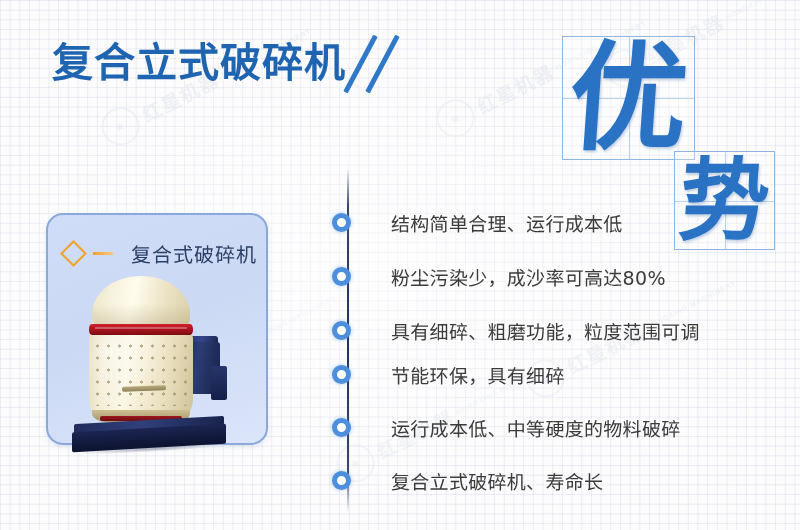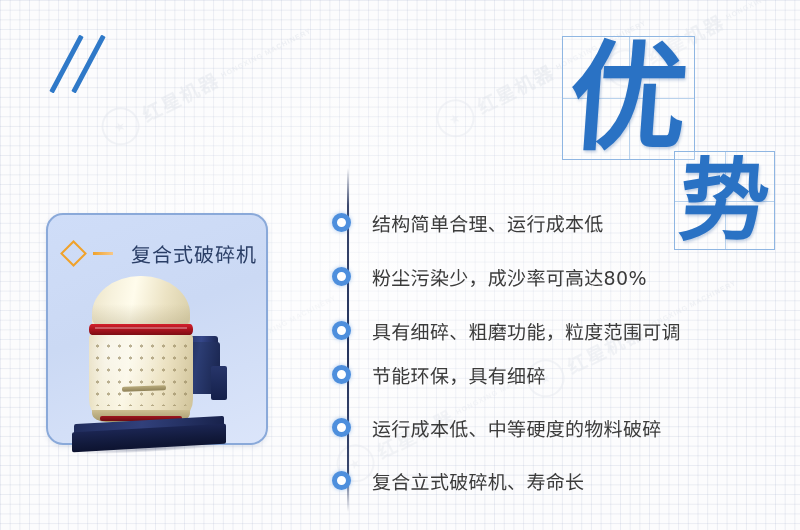--- a/index.html
+++ b/index.html
@@ -333,21 +333,21 @@
     width: 19px;
     height: 19px;
     box-sizing: border-box;
     border-radius: 50%;
     border: 5.5px solid #4e8fdd;
     background: #ffffff;
     flex: 0 0 auto;
     box-shadow: 0 0 4px rgba(78,143,221,0.45);
   }
   .bullet-text {
-    margin-left: 21px;
+    margin-left: 40px;
     font-family: "DejaVu Sans", "Liberation Sans", sans-serif;
     font-size: 19px;
     font-weight: 400;
     color: #3b3b3b;
     white-space: nowrap;
     letter-spacing: 0.3px;
   }
 </style>
 </head>
 <body>
@@ -367,20 +367,21 @@
     <span class="wm-seal"></span><span class="wm-cn">红星机器</span><span class="wm-en">HONGXING MACHINERY</span>
   </div>
   <div class="wm wm-e">
     <span class="wm-seal"></span><span class="wm-cn">红星机器</span><span class="wm-en">HONGXING MACHINERY</span>
   </div>
   <div class="wm wm-f">
     <span class="wm-seal"></span><span class="wm-cn">红星机器</span><span class="wm-en">HONGXING MACHINERY</span>
   </div>
 
   <div id="headline">
+    <div class="title-text">复合立式破碎机</div>
     <div class="title-slashes">
       <i class="s1"></i>
       <i class="s2"></i>
     </div>
   </div>
 
   <div class="gridchar" id="char-you">
     <span class="cross-v"></span>
     <span class="cross-h"></span>
     <span class="glyph">优</span>

